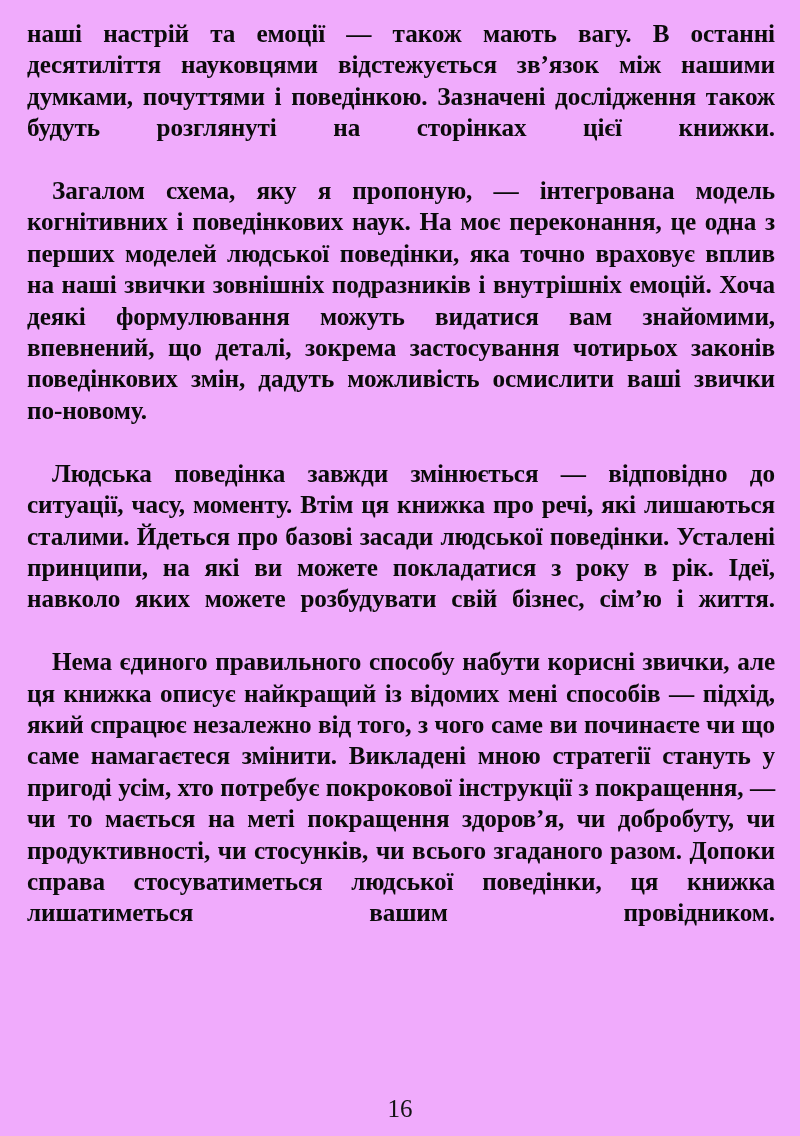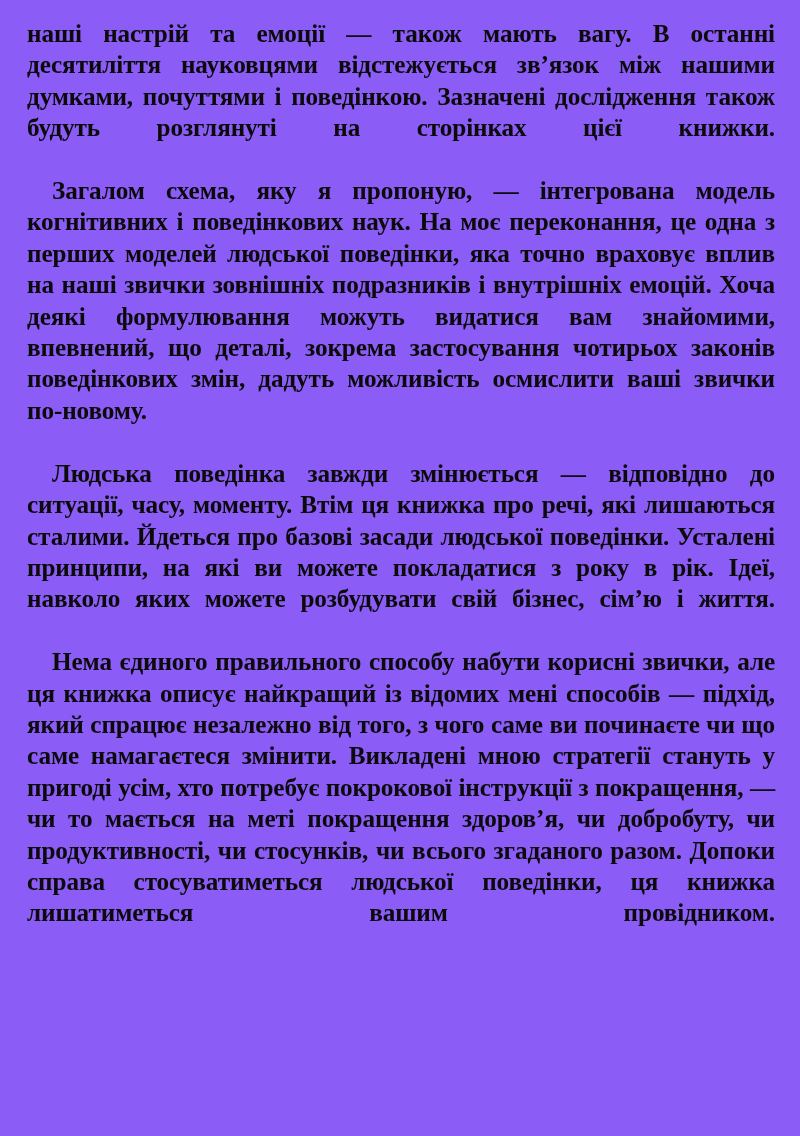--- a/index.html
+++ b/index.html
@@ -14,21 +14,21 @@
     position: relative;
     overflow: hidden;
     font-family: "Liberation Serif", "DejaVu Serif", serif;
     color: #0b0b0b;
     -webkit-font-smoothing: antialiased;
   }
 
   #page {
     position: absolute;
     inset: 0;
-    background: #8b5cf6;
+    background: #f0abfc;
   }
 
   #text-block {
     position: absolute;
     left: 27px;
     top: 18px;
     width: 748px;
   }
 
   .para {
@@ -72,14 +72,15 @@
 
 <div id="page">
 
   <div id="text-block">
     <p class="para">наші настрій та емоції — також мають вагу. В останні десятиліття науковцями відстежується зв’язок між нашими думками, почуттями і поведінкою. Зазначені дослідження також будуть розглянуті на сторінках цієї книжки.</p>
     <p class="para indent">Загалом схема, яку я пропоную, — інтегрована модель когнітивних і поведінкових наук. На моє переконання, це одна з перших моделей людської поведінки, яка точно враховує вплив на наші звички зовнішніх подразників і внутрішніх емоцій. Хоча деякі формулювання можуть видатися вам знайомими, впевнений, що деталі, зокрема застосування чотирьох законів поведінкових змін, дадуть можливість осмислити ваші звички по-новому.</p>
     <p class="para indent">Людська поведінка завжди змінюється — відповідно до ситуації, часу, моменту. Втім ця книжка про речі, які лишаються сталими. Йдеться про базові засади людської поведінки. Усталені принципи, на які ви можете покладатися з року в рік. Ідеї, навколо яких можете розбудувати свій бізнес, сім’ю і життя.</p>
     <p class="para indent">Нема єдиного правильного способу набути корисні звички, але ця книжка описує найкращий із відомих мені способів — підхід, який спрацює незалежно від того, з чого саме ви починаєте чи що саме намагаєтеся змінити. Викладені мною стратегії стануть у пригоді усім, хто потребує покрокової інструкції з покращення, — чи то мається на меті покращення здоров’я, чи добробуту, чи продуктивності, чи стосунків, чи всього згаданого разом. Допоки справа стосуватиметься людської поведінки, ця книжка лишатиметься вашим провідником.</p>
   </div>
 
+  <div id="page-number">16</div>
 
 </div>
 
 </body></html>

